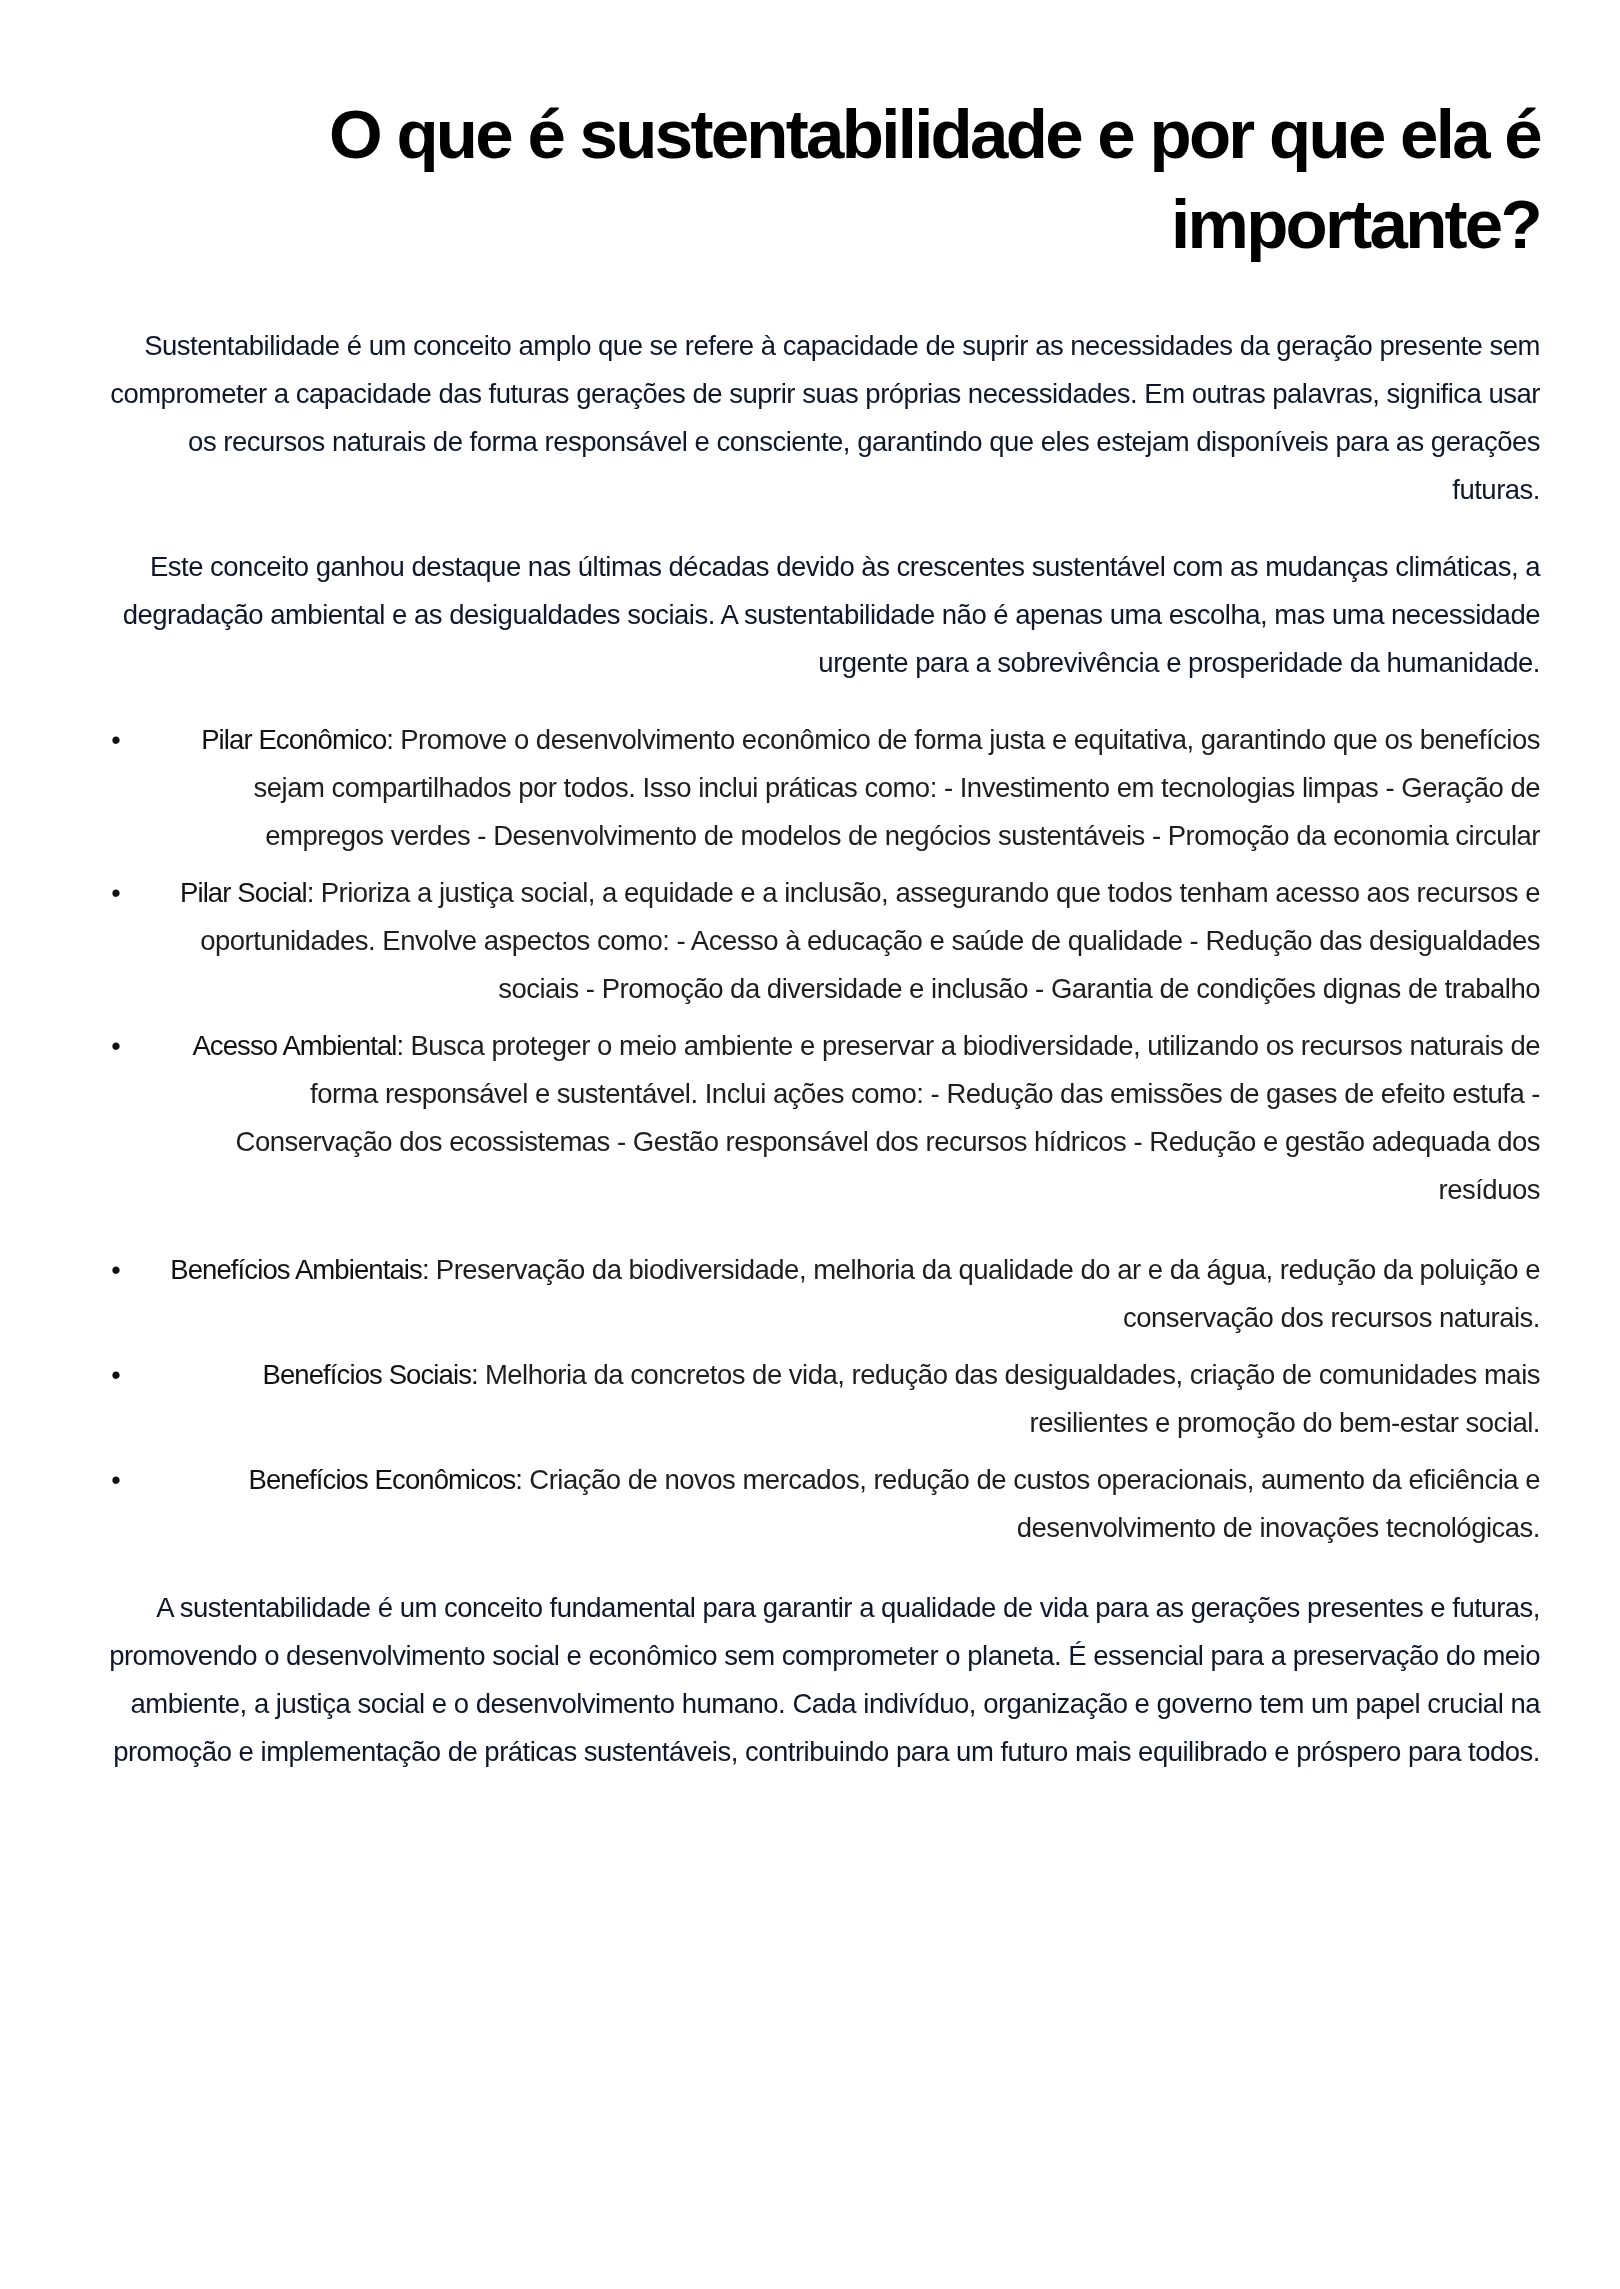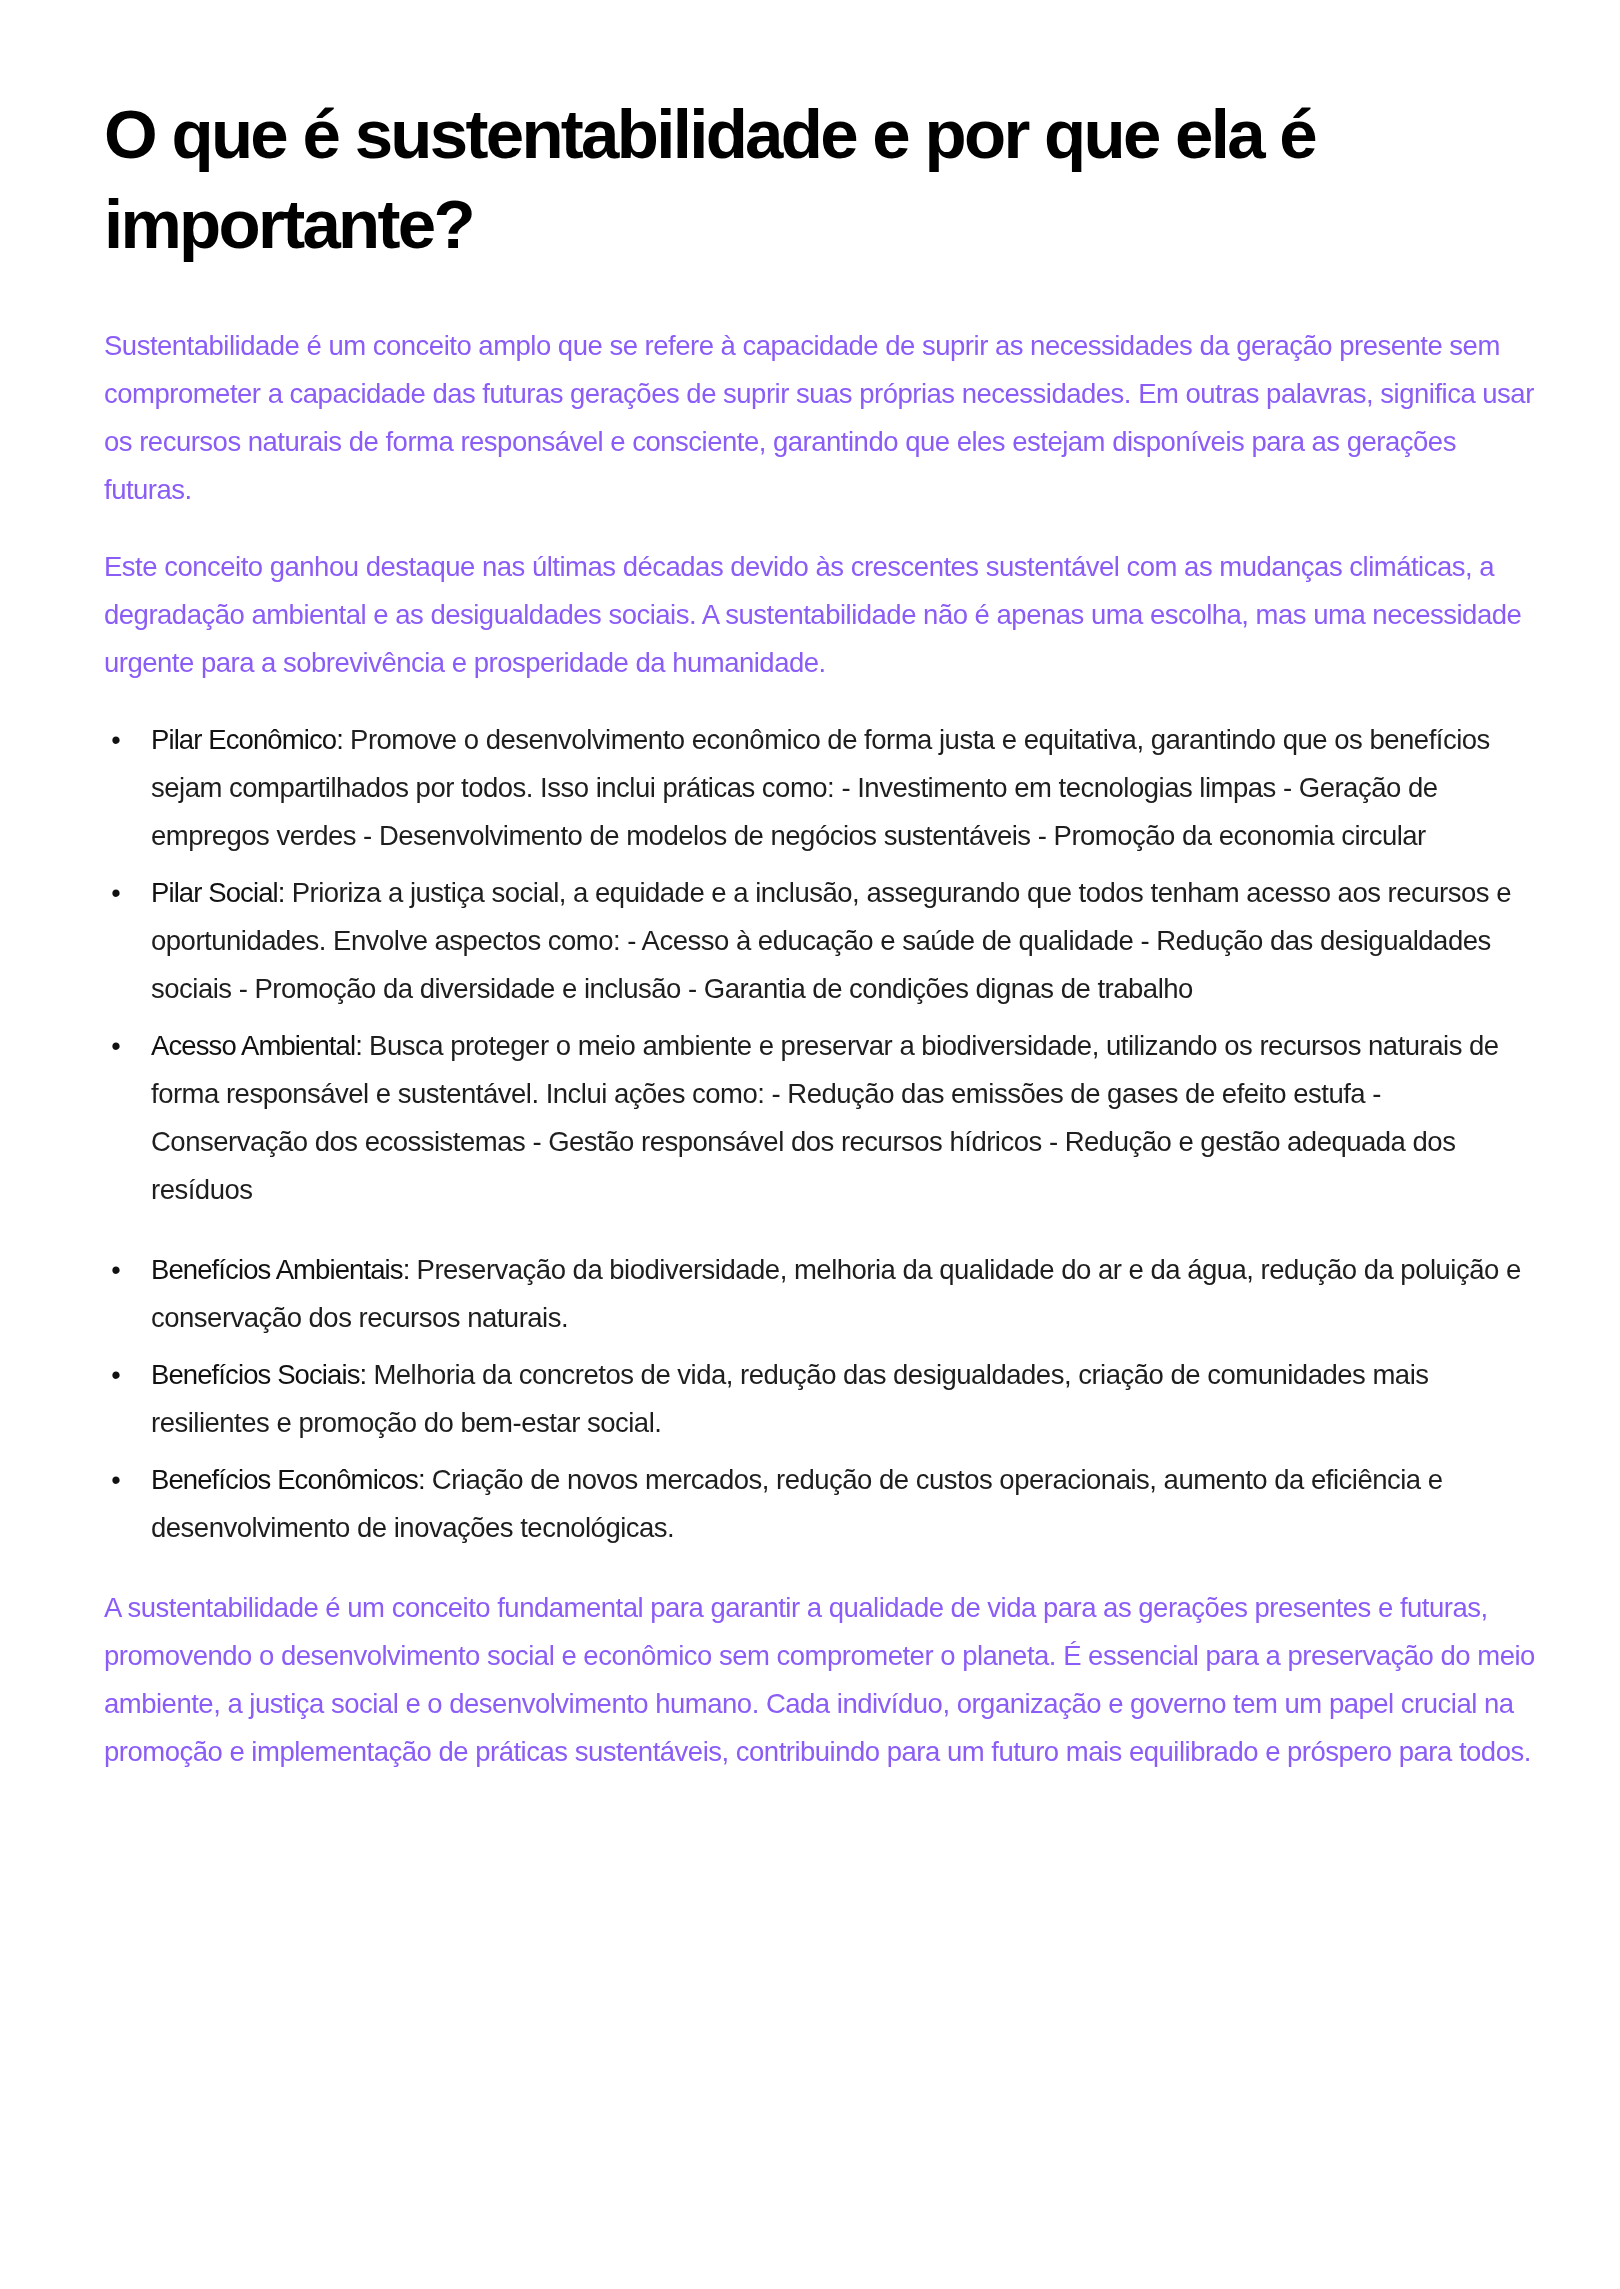--- a/index.html
+++ b/index.html
@@ -10,35 +10,36 @@
     body {
       width: 1620px;
       min-height: 2290px;
       color: #1a1a1a;
       font-family: "Liberation Sans", sans-serif;
     }
     .page {
       box-sizing: border-box;
       padding: 90px 80px 72px 104px;
       width: 1620px;
+      text-align: right;
     }
     h1 {
       margin: 0 0 52px 0;
       font-size: 69px;
       line-height: 90px;
       font-weight: 700;
       letter-spacing: -2.7px;
       color: #000000;
     }
     p {
       margin: 0 0 29px 0;
       font-size: 27.5px;
       line-height: 48px;
       letter-spacing: -0.5px;
-      color: #8b5cf6;
+      color: #0f172a;
     }
     ul {
       margin: 0 0 32px 0;
       padding: 0;
       list-style: none;
     }
     li {
       position: relative;
       padding-left: 47px;
       margin: 0 0 9px 0;

